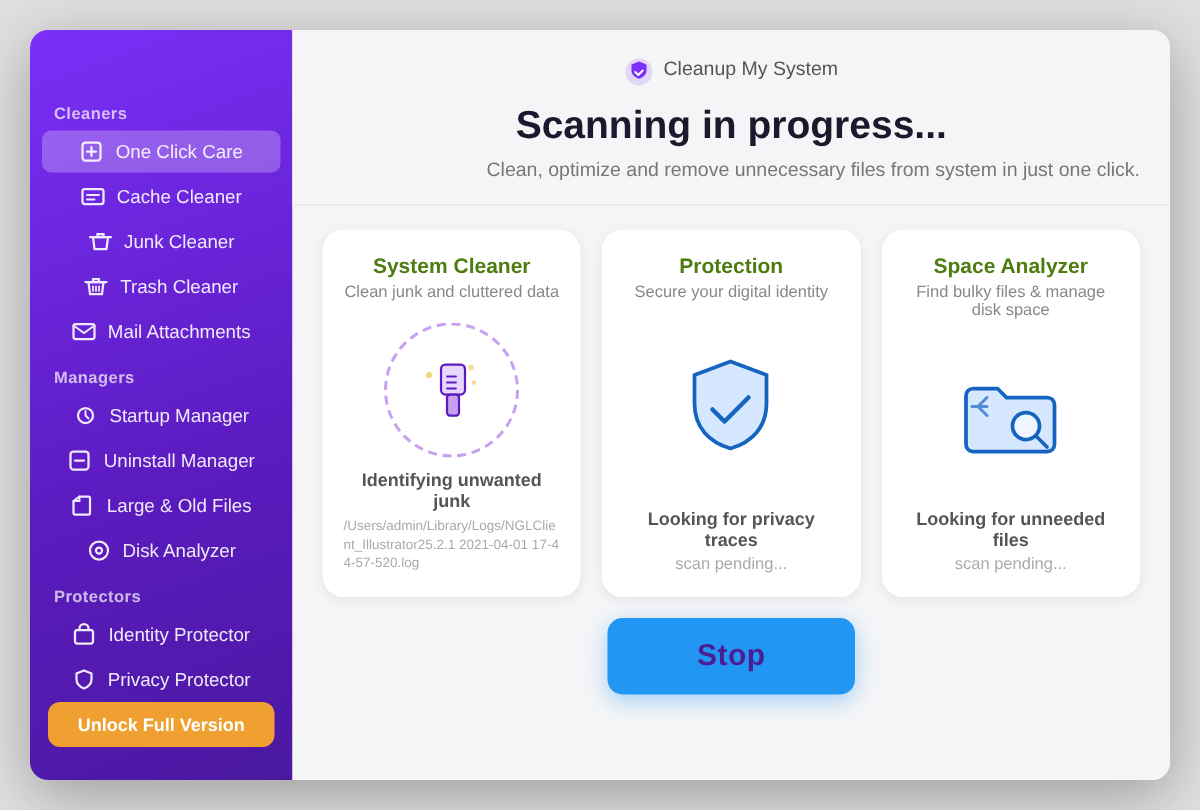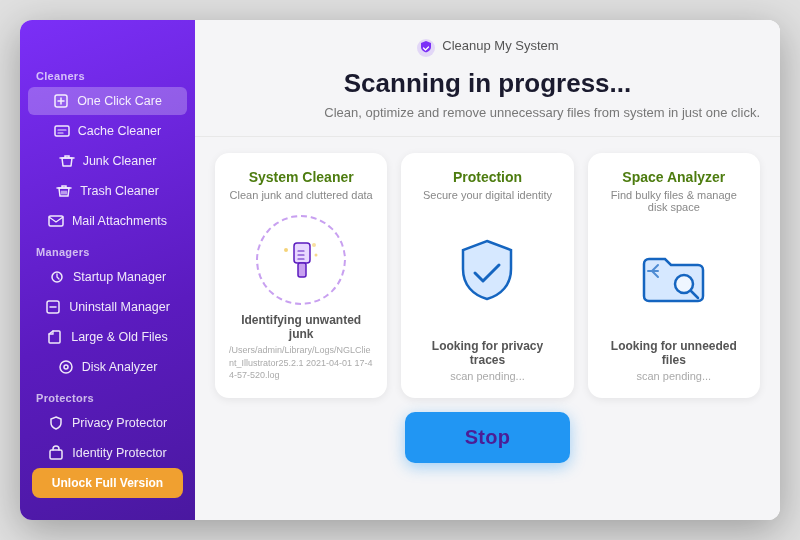--- a/index.html
+++ b/index.html
@@ -323,31 +323,31 @@
             <circle cx="8" cy="8" r="6" stroke="white" stroke-width="1.5"></circle>
             <circle cx="8" cy="8" r="2" stroke="white" stroke-width="1.5"></circle>
           </svg>
           <span>Disk Analyzer</span>
         </div>
 
         <div class="sidebar-section-label">Protectors</div>
 
         <div class="sidebar-item">
           <svg class="sidebar-icon" viewBox="0 0 16 16" fill="none">
-            <path d="M8 2l5 2v4c0 3-2.5 5-5 6C5.5 13 3 11 3 8V4l5-2z" stroke="white" stroke-width="1.5"></path>
-          </svg>
-          <span>Privacy Protector</span>
-        </div>
-
-        <div class="sidebar-item">
-          <svg class="sidebar-icon" viewBox="0 0 16 16" fill="none">
             <rect x="2" y="5" width="12" height="9" rx="1.5" stroke="white" stroke-width="1.5"></rect>
             <path d="M5 5V4a3 3 0 016 0v1" stroke="white" stroke-width="1.5" stroke-linecap="round"></path>
           </svg>
           <span>Identity Protector</span>
+        </div>
+
+        <div class="sidebar-item">
+          <svg class="sidebar-icon" viewBox="0 0 16 16" fill="none">
+            <path d="M8 2l5 2v4c0 3-2.5 5-5 6C5.5 13 3 11 3 8V4l5-2z" stroke="white" stroke-width="1.5"></path>
+          </svg>
+          <span>Privacy Protector</span>
         </div>
 
         <div class="sidebar-bottom">
           <button class="unlock-btn">Unlock Full Version</button>
         </div>
       </div>
 
       <div class="main">
         <div class="main-header">
           <div class="app-title-bar">

